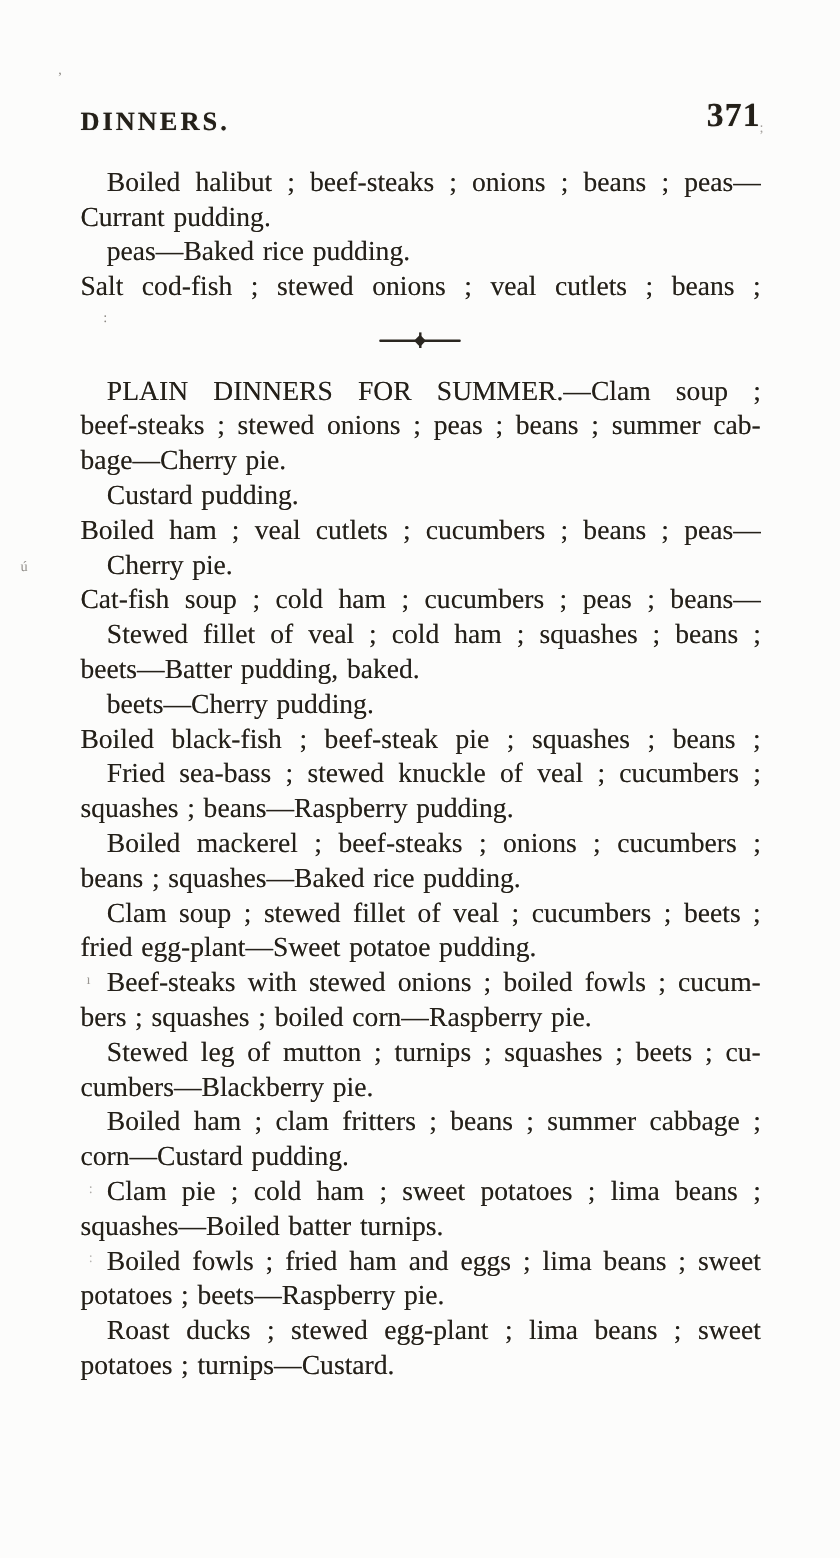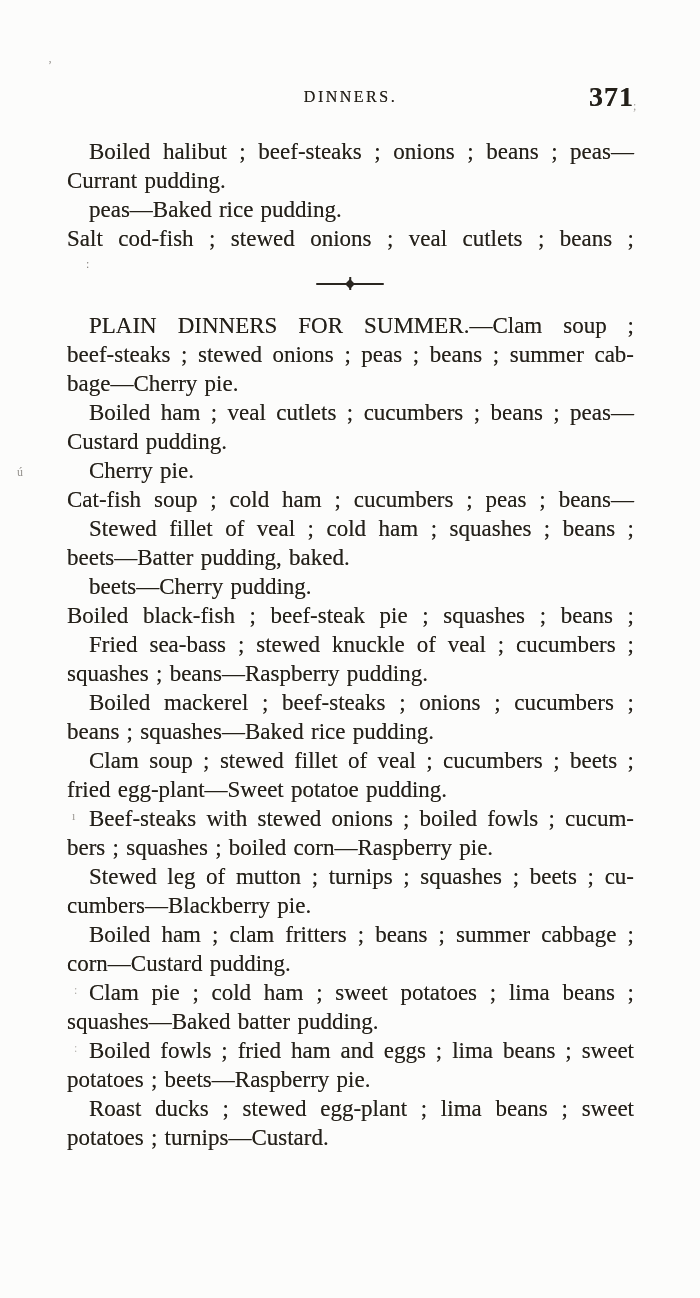--- a/index.html
+++ b/index.html
@@ -9,23 +9,23 @@
     background:#fcfcfb;
     font-family:"Liberation Serif","DejaVu Serif",serif;
     color:#242019;
     overflow:hidden;
   }
   .text-block { position:absolute; left:67px; width:567px; }
 
   
   .header { top:88px; height:30px; }
   .running-title {
-    display:block; text-align:center;
-    font-size:16px; letter-spacing:2.5px;
-    font-weight:400;
+    display:block; 
+    font-size:22px; letter-spacing:2.5px;
+    font-weight:700;
     text-shadow:0 0 0.6px rgba(40,34,28,0.65);
   }
   .page-number {
     position:absolute; right:0; top:-7px;
     font-size:28px; font-weight:700; letter-spacing:1px;
     text-shadow:0 0 0.6px rgba(40,34,28,0.7);
   }
 
   
   .intro  { top:137px; }
@@ -96,22 +96,22 @@
     </span>
   </div>
 
   <div class="text-block summer">
       <div class="paragraph">
         <div class="line j">PLAIN DINNERS FOR SUMMER.—Clam soup ;</div>
         <div class="line j">beef-steaks ; stewed onions ; peas ; beans ; summer cab-</div>
         <div class="line">bage—Cherry pie.</div>
       </div>
       <div class="paragraph">
+        <div class="line">Custard pudding.</div>
         <div class="line j">Boiled ham ; veal cutlets ; cucumbers ; beans ; peas—</div>
-        <div class="line">Custard pudding.</div>
       </div>
       <div class="paragraph">
         <div class="line">Cherry pie.</div>
         <div class="line j">Cat-fish soup ; cold ham ; cucumbers ; peas ; beans—</div>
       </div>
       <div class="paragraph">
         <div class="line j">Stewed fillet of veal ; cold ham ; squashes ; beans ;</div>
         <div class="line">beets—Batter pudding, baked.</div>
       </div>
       <div class="paragraph">
@@ -137,21 +137,21 @@
       <div class="paragraph">
         <div class="line j">Stewed leg of mutton ; turnips ; squashes ; beets ; cu-</div>
         <div class="line">cumbers—Blackberry pie.</div>
       </div>
       <div class="paragraph">
         <div class="line j">Boiled ham ; clam fritters ; beans ; summer cabbage ;</div>
         <div class="line">corn—Custard pudding.</div>
       </div>
       <div class="paragraph">
         <div class="line j">Clam pie ; cold ham ; sweet potatoes ; lima beans ;</div>
-        <div class="line">squashes—Baked batter pudding.</div>
+        <div class="line">squashes—Boiled batter turnips.</div>
       </div>
       <div class="paragraph">
         <div class="line j">Boiled fowls ; fried ham and eggs ; lima beans ; sweet</div>
         <div class="line">potatoes ; beets—Raspberry pie.</div>
       </div>
       <div class="paragraph">
         <div class="line j">Roast ducks ; stewed egg-plant ; lima beans ; sweet</div>
         <div class="line">potatoes ; turnips—Custard.</div>
       </div>
     </div>

